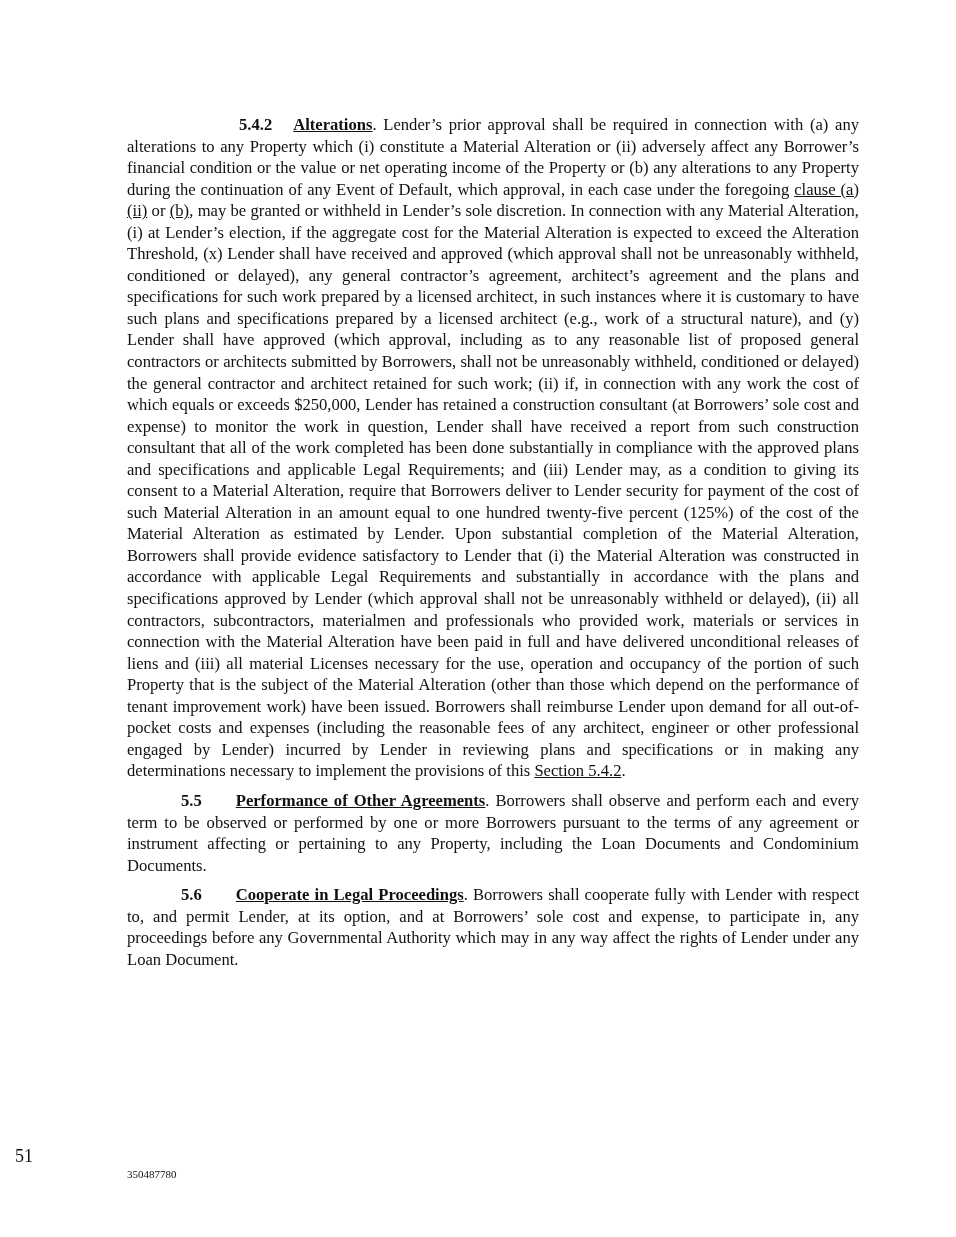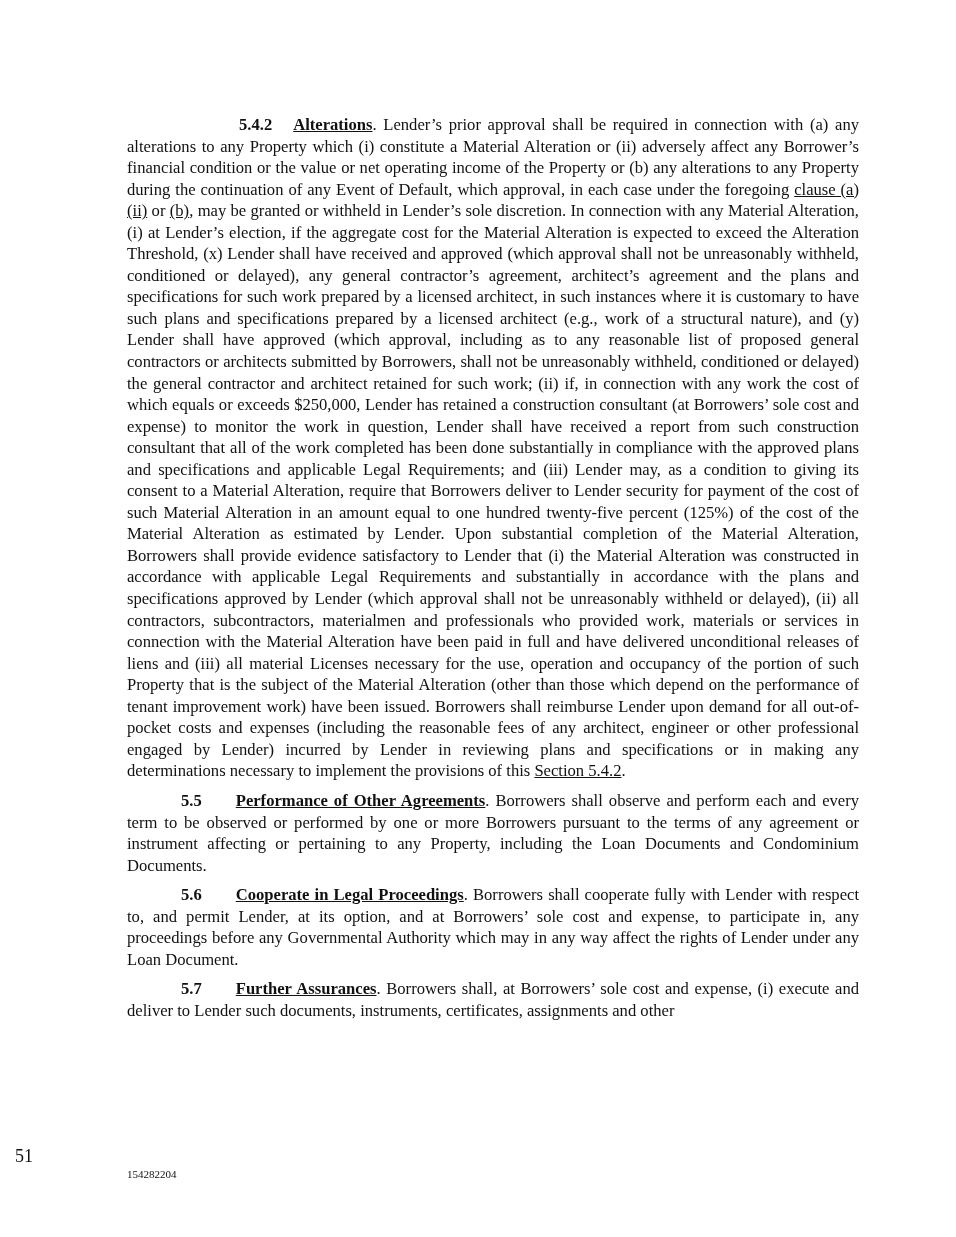--- a/index.html
+++ b/index.html
@@ -35,19 +35,18 @@
 
 <div class="page">
   <div class="content">
 
     <p class="para"><span class="indent1"></span><span class="num">5.4.2</span><span class="numgap"></span><span class="heading">Alterations</span><span>.  </span><span>Lender’s prior approval shall be required in connection with (a) any alterations to any Property which (i) constitute a Material Alteration or (ii) adversely affect any Borrower’s financial condition or the value or net operating income of the Property or (b) any alterations to any Property during the continuation of any Event of Default, which approval, in each case under the foregoing </span><span class="ul">clause (a)(ii)</span><span> or </span><span class="ul">(b)</span><span>, may be granted or withheld in Lender’s sole discretion.  In connection with any Material Alteration, (i) at Lender’s election, if the aggregate cost for the Material Alteration is expected to exceed the Alteration Threshold, (x) Lender shall have received and approved (which approval shall not be unreasonably withheld, conditioned or delayed), any general contractor’s agreement, architect’s agreement and the plans and specifications for such work prepared by a licensed architect, in such instances where it is customary to have such plans and specifications prepared by a licensed architect (e.g., work of a structural nature), and (y) Lender shall have approved (which approval, including as to any reasonable list of proposed general contractors or architects submitted by Borrowers, shall not be unreasonably withheld, conditioned or delayed) the general contractor and architect retained for such work; (ii) if, in connection with any work the cost of which equals or exceeds $250,000, Lender has retained a construction consultant (at Borrowers’ sole cost and expense) to monitor the work in question, Lender shall have received a report from such construction consultant that all of the work completed has been done substantially in compliance with the approved plans and specifications and applicable Legal Requirements; and (iii) Lender may, as a condition to giving its consent to a Material Alteration, require that Borrowers deliver to Lender security for payment of the cost of such Material Alteration in an amount equal to one hundred twenty-five percent (125%) of the cost of the Material Alteration as estimated by Lender.  Upon substantial completion of the Material Alteration, Borrowers shall provide evidence satisfactory to Lender that (i) the Material Alteration was constructed in accordance with applicable Legal Requirements and substantially in accordance with the plans and specifications approved by Lender (which approval shall not be unreasonably withheld or delayed), (ii) all contractors, subcontractors, materialmen and professionals who provided work, materials or services in connection with the Material Alteration have been paid in full and have delivered unconditional releases of liens and (iii) all material Licenses necessary for the use, operation and occupancy of the portion of such Property that is the subject of the Material Alteration (other than those which depend on the performance of tenant improvement work) have been issued.  Borrowers shall reimburse Lender upon demand for all out-of-pocket costs and expenses (including the reasonable fees of any architect, engineer or other professional engaged by Lender) incurred by Lender in reviewing plans and specifications or in making any determinations necessary to implement the provisions of this </span><span class="ul">Section 5.4.2</span><span>.</span></p>
 
     <p class="para"><span class="indent2"></span><span class="num">5.5</span><span class="numgap2"></span><span class="heading">Performance of Other Agreements</span><span>.  </span><span>Borrowers shall observe and perform each and every term to be observed or performed by one or more Borrowers pursuant to the terms of any agreement or instrument affecting or pertaining to any Property, including the Loan Documents and Condominium Documents.</span></p>
 
     <p class="para"><span class="indent2"></span><span class="num">5.6</span><span class="numgap2"></span><span class="heading">Cooperate in Legal Proceedings</span><span>.  </span><span>Borrowers shall cooperate fully with Lender with respect to, and permit Lender, at its option, and at Borrowers’ sole cost and expense, to participate in, any proceedings before any Governmental Authority which may in any way affect the rights of Lender under any Loan Document.</span></p>
 
-    <p class="para"><span class="indent2"></span><span class="num">5.7</span><span class="numgap2"></span><span class="heading">Further Assurances</span><span>.  </span><span>Borrowers shall, at Borrowers’ sole cost and expense, (i) execute and deliver to Lender such documents, instruments, certificates, assignments and other</span></p>
 
   </div>
 
   <div class="page-number">51</div>
-  <div class="doc-id">154282204</div>
+  <div class="doc-id">350487780</div>
 </div>
 
 </body></html>

